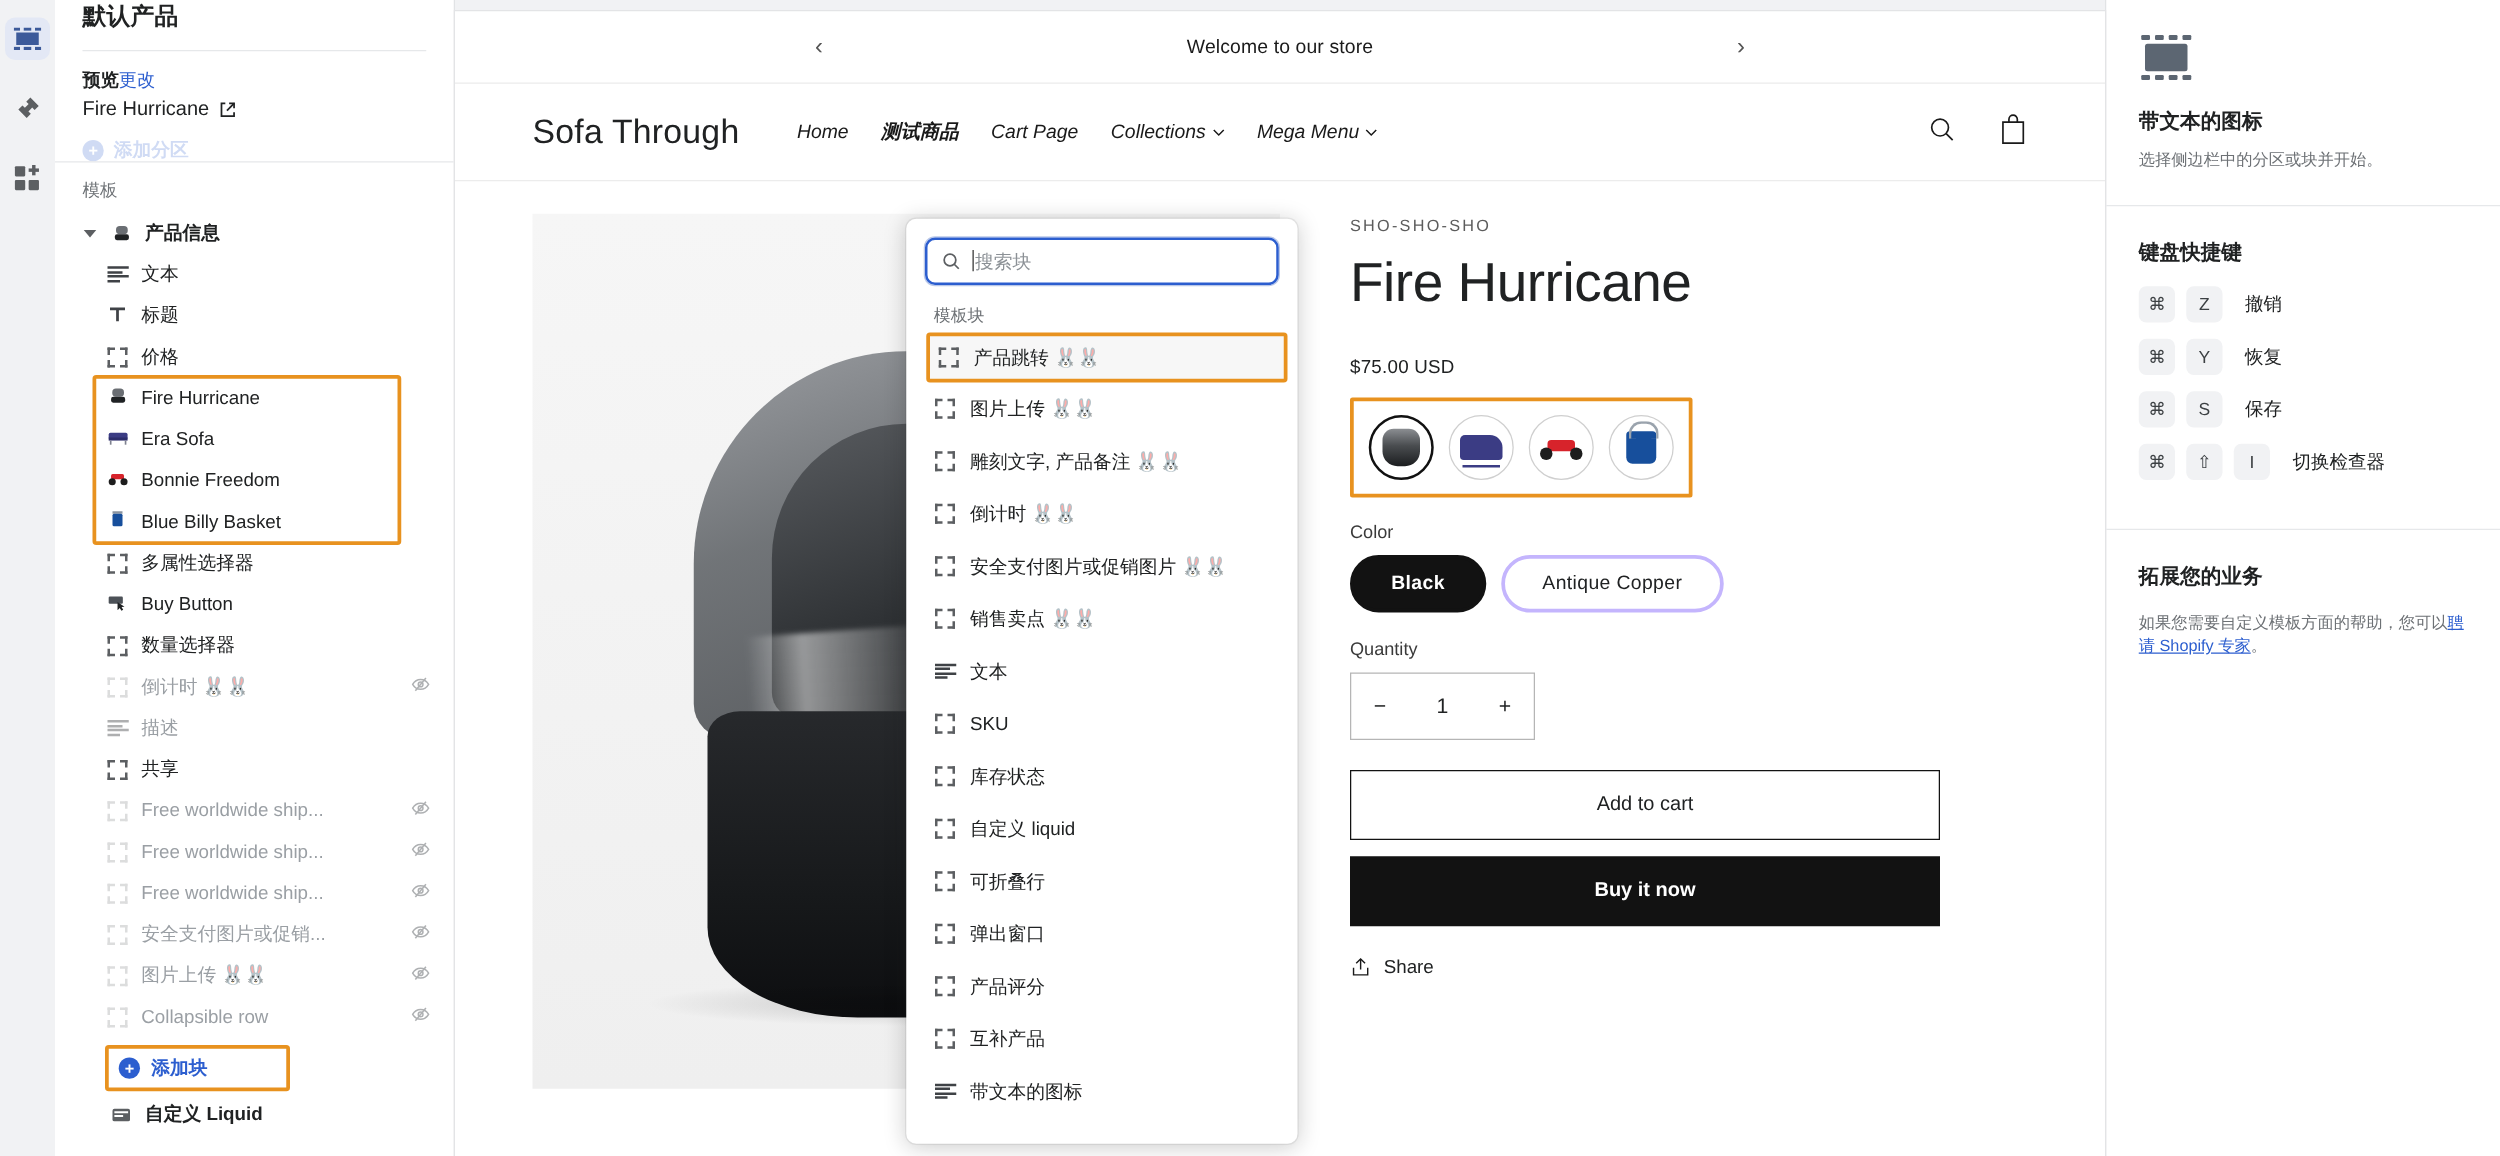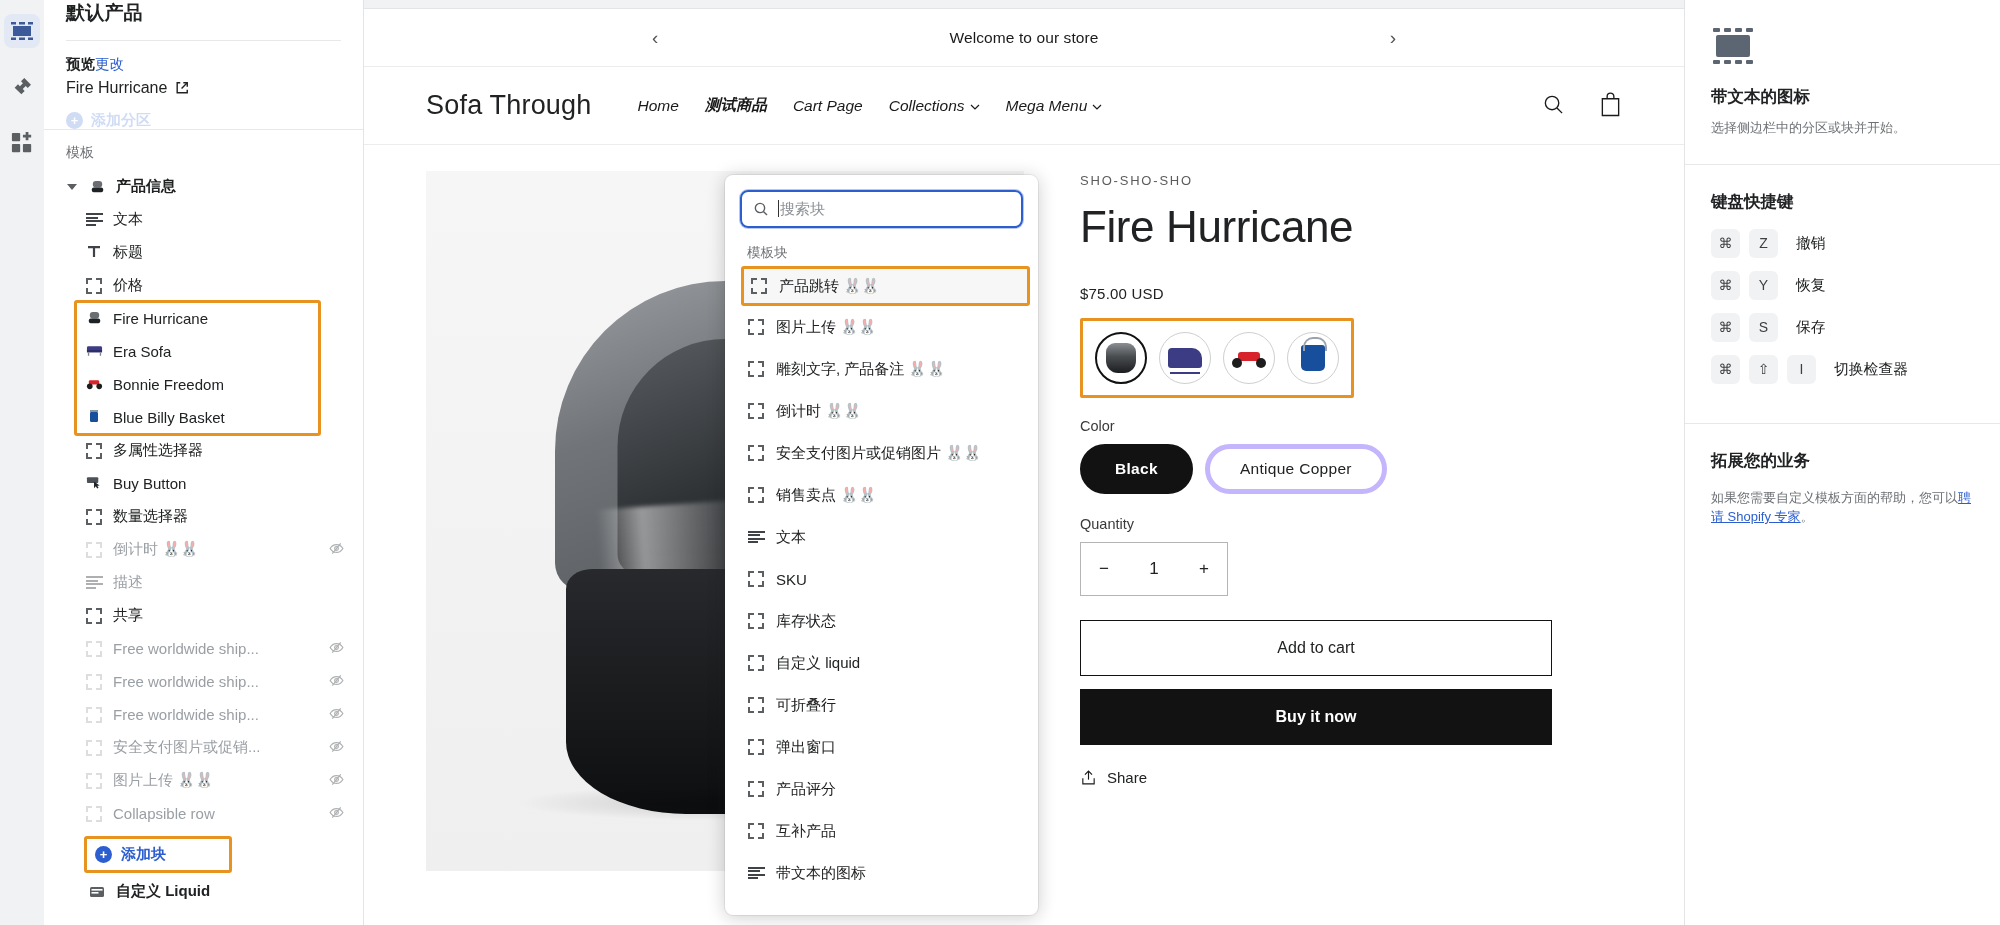--- a/index.html
+++ b/index.html
@@ -125,21 +125,21 @@
   .sw-sofa:after{content:"";position:absolute;left:2px;bottom:-6px;width:30px;height:6px;border-bottom:2px solid #3b3c84;}
   .sw-car{width:34px;height:20px;position:relative;}
   .sw-car .body{position:absolute;left:6px;top:4px;width:22px;height:9px;background:#d7232b;border-radius:3px;}
   .sw-car .w{position:absolute;bottom:0;width:10px;height:10px;border-radius:50%;background:#1d1d1d;}
   .sw-car .w.a{left:0}.sw-car .w.b{right:0}
   .sw-bucket{width:24px;height:26px;border-radius:3px 3px 5px 5px;background:#174f9c;position:relative;}
   .sw-bucket:before{content:"";position:absolute;left:2px;top:-8px;width:20px;height:12px;border:2px solid #9aa3ad;border-bottom:0;border-radius:10px 10px 0 0;}
 
   .opt-label { font-size: 14.5px; color:#3a3a3a; margin-top: 20px; }
   .opts { display:flex; gap: 12px; margin-top: 10px; }
-  .opt { border:5px solid #c4b5fd; border-radius: 26px; padding: 11px 30px; font-size: 15.5px; letter-spacing:.3px;}
+  .opt { border:3px solid #c4b5fd; border-radius: 26px; padding: 11px 30px; font-size: 15.5px; letter-spacing:.3px;}
   .opt.sel { background:#121212; color:#fff; border-color:#121212; font-weight:700;}
   .qty-label { font-size: 14.5px; color:#3a3a3a; margin-top: 22px; }
   .qty { margin-top: 10px; width: 148px; height: 54px; border: 1px solid #b5b5b5; display:flex; align-items:center; justify-content:space-between; padding: 0 18px; font-size:17px;}
   .btn-cart { margin-top: 24px; height: 56px; border: 1px solid #121212; display:flex;align-items:center;justify-content:center; font-size:16px; background:#fff;}
   .btn-buy { margin-top: 13px; height: 56px; background:#121212; color:#fff; display:flex;align-items:center;justify-content:center; font-size:16px; font-weight:700;}
   .share { margin-top: 24px; display:flex; align-items:center; gap: 10px; font-size:15px;}
 
   
   .rightbar { width: 316px; flex: 0 0 316px; background:#fff; border-left:1px solid #e1e3e5; }
   .rb-sec { padding: 26px 26px 26px; border-bottom: 1px solid #e6e8ea; }

